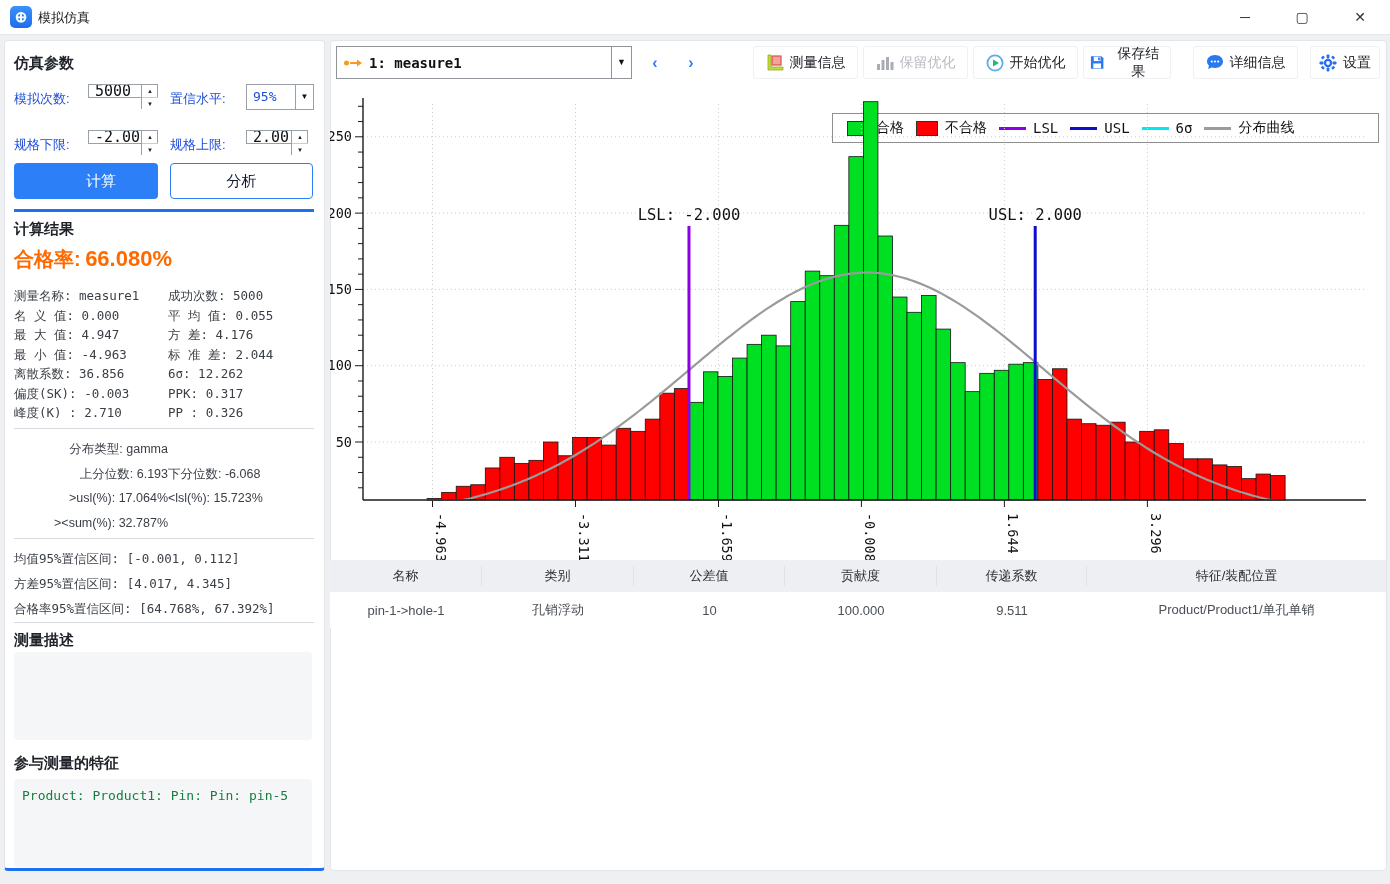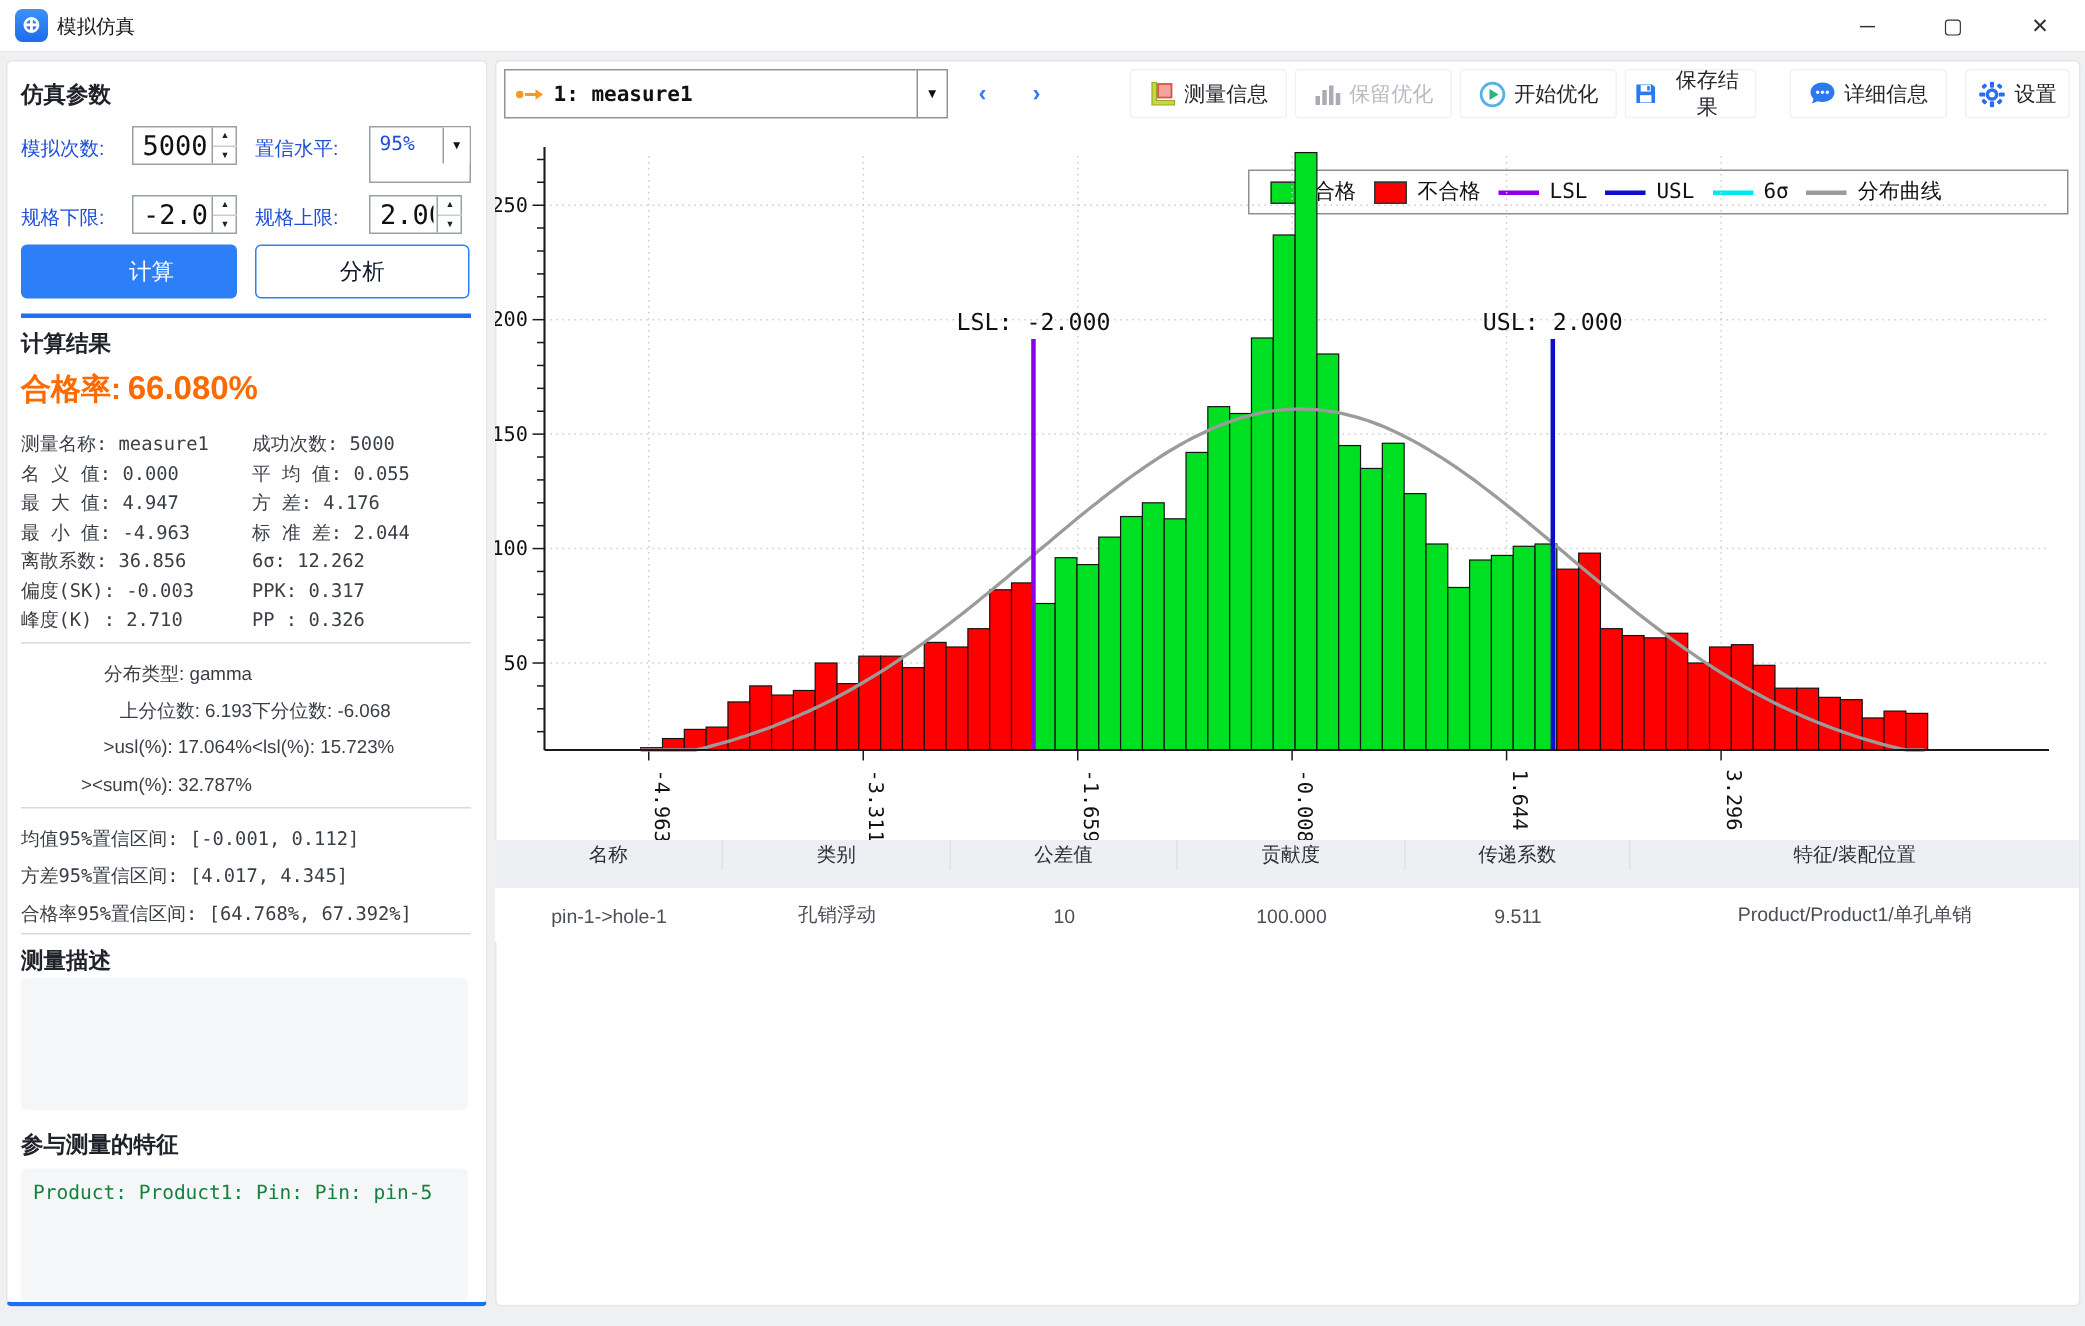--- a/index.html
+++ b/index.html
@@ -11,22 +11,22 @@
     color:#fff;font-size:15px;line-height:22px;text-align:center;font-weight:bold;}
   .apptitle{left:38px;top:9px;font-size:13px;color:#17181a;}
   .winbtn{top:0;width:46px;height:34px;text-align:center;line-height:34px;font-size:14px;color:#333;cursor:default;}
   
   .card{background:#fff;border:1px solid #e3e5e9;border-radius:4px;box-sizing:border-box;}
   .sidebar{left:4px;top:40px;width:321px;height:831px;border-bottom:3px solid #1f6ff2;}
   .main{left:330px;top:40px;width:1057px;height:831px;}
   
   .h15{font-size:15px;font-weight:bold;color:#1f2329;}
   .lbl{font-size:13px;color:#1d4ed8;}
-  .inputbox{height:26px;background:#fff;border:1px solid #9aa0a8;box-sizing:border-box;font-family:"DejaVu Sans Mono",monospace;
-    font-size:18px;color:#111;padding:0 18px 0 6px;width:70px;}
+  .inputbox{height:14px;background:#fff;border:1px solid #9aa0a8;box-sizing:border-box;font-family:"DejaVu Sans Mono",monospace;
+    font-size:15px;color:#111;padding:0 18px 0 6px;width:70px;}
   .spin{width:16px;height:24px;border-left:1px solid #9aa0a8;display:flex;flex-direction:column;}
   .spin div{flex:1;font-size:6px;line-height:12px;text-align:center;color:#222;border-bottom:1px solid #c9ccd1;}
   .spin div:last-child{border-bottom:none;}
   .combo-arrow{width:17px;height:24px;border-left:1px solid #9aa0a8;text-align:center;font-size:8px;line-height:24px;color:#111;background:#fff;}
   .btn-blue{background:#2d7ff7;color:#fff;border:none;border-radius:4px;font-size:15px;font-family:"Liberation Sans",sans-serif;}
   .btn-ghost{background:#fff;color:#0f172a;border:1px solid #2d7ff7;border-radius:4px;font-size:15px;font-family:"Liberation Sans",sans-serif;box-sizing:border-box;}
   .divider{height:1px;background:#d7dade;}
   .bluebar{height:3px;background:#1f6ff2;}
   .passrate{color:#ff6a00;font-weight:bold;}
   .mono{font-family:"DejaVu Sans Mono",monospace;}
@@ -46,21 +46,21 @@
   .comboline .arr{width:19px;height:31px;border-left:1px solid #8f949b;text-align:center;font-size:9px;line-height:31px;color:#111;}
   
   .legend{left:832px;top:113px;width:547px;height:30px;background:#fff;border:1px solid #8f8f8f;box-sizing:border-box;
     display:flex;align-items:center;padding-left:14px;gap:12px;z-index:1;}
   .lg-item{display:flex;align-items:center;gap:7px;font-family:"DejaVu Sans Mono",monospace;font-size:14px;color:#111;}
   .lg-swatch{width:22px;height:15px;border:1px solid #333;box-sizing:border-box;}
   .lg-line{width:27px;height:3px;}
   
   #chart-svg{left:330px;top:85px;z-index:2;pointer-events:none;}
   
-  .thead{left:330px;top:560px;width:1056px;height:32px;background:#edeff2;display:flex;}
+  .thead{left:330px;top:560px;width:1056px;height:32px;background:#edeff2;display:flex;align-items:center;}
   .thead .tc{font-size:13px;color:#2a2e34;text-align:center;border-right:1px solid #dfe2e6;box-sizing:border-box;height:20px;line-height:20px;}
   .thead .tc:last-child{border-right:none;}
   .trow{left:330px;top:592px;width:1056px;height:36px;background:#fff;display:flex;align-items:center;}
   .trow .tc{font-size:13px;color:#4a4f56;text-align:center;}
   .tc.c1{width:152px;} .tc.c2{width:152px;} .tc.c3{width:151px;} .tc.c4{width:152px;} .tc.c5{width:150px;} .tc.c6{width:299px;}
   .link{color:#1f7bf5;}
 </style>
 </head>
 <body>
 
@@ -80,21 +80,21 @@
 
   <div class="abs lbl" style="left:14px;top:90px;">模拟次数:</div>
   <div class="abs" style="left:88px;top:84px;display:flex;">
     <input class="inputbox" style="width: 70px;" value="5000">
     <div class="abs spin" style="left:53px;top:1px;">
         <div>▲</div>
         <div>▼</div>
       </div>
   </div>
   <div class="abs lbl" style="left:170px;top:90px;">置信水平:</div>
-  <div class="abs" style="left:246px;top:84px;display:flex;border:1px solid #9aa0a8;height:38px;box-sizing:border-box;background:#fff;">
+  <div class="abs" style="left:246px;top:84px;display:flex;border:1px solid #9aa0a8;height:26px;box-sizing:border-box;background:#fff;">
     <div class="lbl mono" style="width:42px;padding:4px 0 0 6px;font-size:13px;">95%</div>
     <div class="combo-arrow">▼</div>
   </div>
 
   <div class="abs lbl" style="left:14px;top:136px;">规格下限:</div>
   <div class="abs" style="left:88px;top:130px;display:flex;">
     <input class="inputbox" style="width: 70px;" value="-2.000">
     <div class="abs spin" style="left:53px;top:1px;">
         <div>▲</div>
         <div>▼</div>

